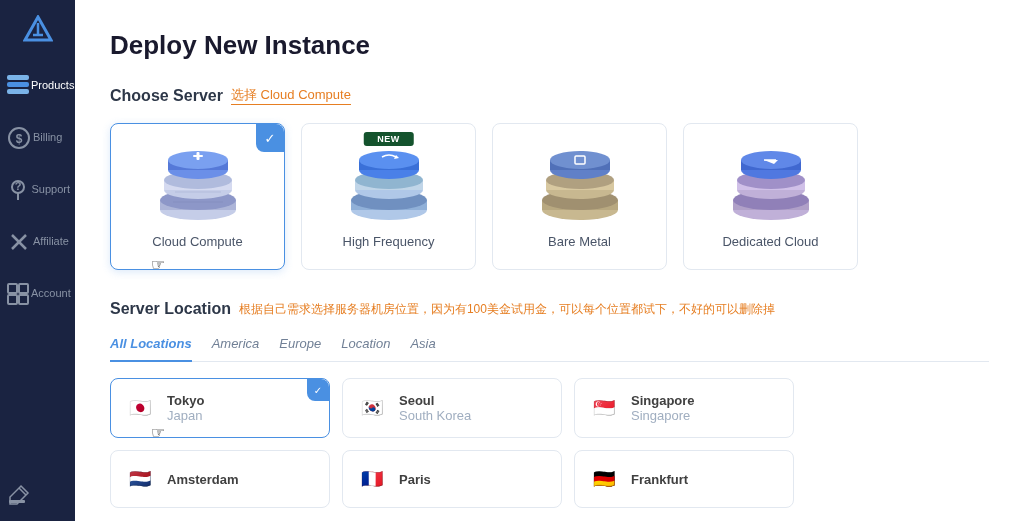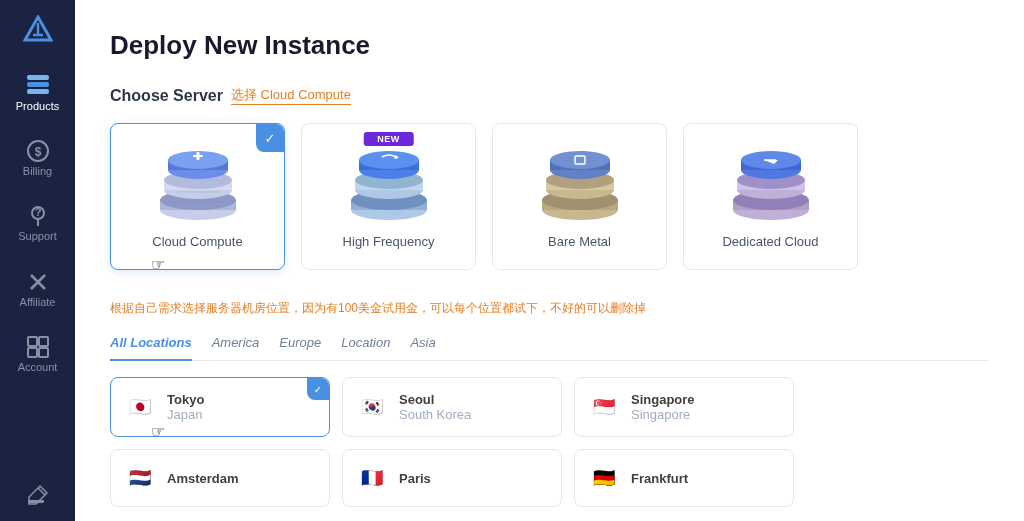--- a/index.html
+++ b/index.html
@@ -20,21 +20,21 @@
       width: 40px;
       height: 40px;
       margin-bottom: 10px;
       display: flex;
       align-items: center;
       justify-content: center;
     }
     .sidebar-logo svg { width: 30px; height: 30px; }
     .sidebar-item {
       display: flex;
-      flex-direction: column;
+      flex-direction: row;
       align-items: center;
       width: 100%;
       padding: 12px 5px;
       cursor: pointer;
       color: #8892a4;
       font-size: 11px;
       gap: 0;
       transition: color 0.2s;
     }
     .sidebar-item.active { color: #fff; }
@@ -119,21 +119,21 @@
       align-items: center;
       justify-content: center;
       color: #fff;
       font-size: 13px;
     }
     .server-card .new-badge {
       position: absolute;
       top: 8px;
       left: 50%;
       transform: translateX(-50%);
-      background: #6d28d9;
+      background: #14532d;
       color: #fff;
       font-size: 9px;
       font-weight: 700;
       padding: 2px 14px;
       border-radius: 3px;
       letter-spacing: 0.5px;
     }
     .server-card-icon {
       width: 90px;
       height: 80px;
@@ -412,20 +412,21 @@
 
           <polygon points="38,13 52,13 48,9 52,13 48,17" fill="white"></polygon>
           <line x1="38" y1="13" x2="50" y2="13" stroke="white" stroke-width="1.5"></line>
         </svg>
       </div>
       <span class="server-card-label">Dedicated Cloud</span>
     </div>
   </div>
 
   <div class="section-header">
+    <span class="section-title">Server Location</span>
     <span class="location-annotation">根据自己需求选择服务器机房位置，因为有100美金试用金，可以每个位置都试下，不好的可以删除掉</span>
   </div>
 
   <div class="location-tabs">
     <div class="location-tab active">All Locations</div>
     <div class="location-tab">America</div>
     <div class="location-tab">Europe</div>
     <div class="location-tab">Location</div>
     <div class="location-tab">Asia</div>
   </div>

